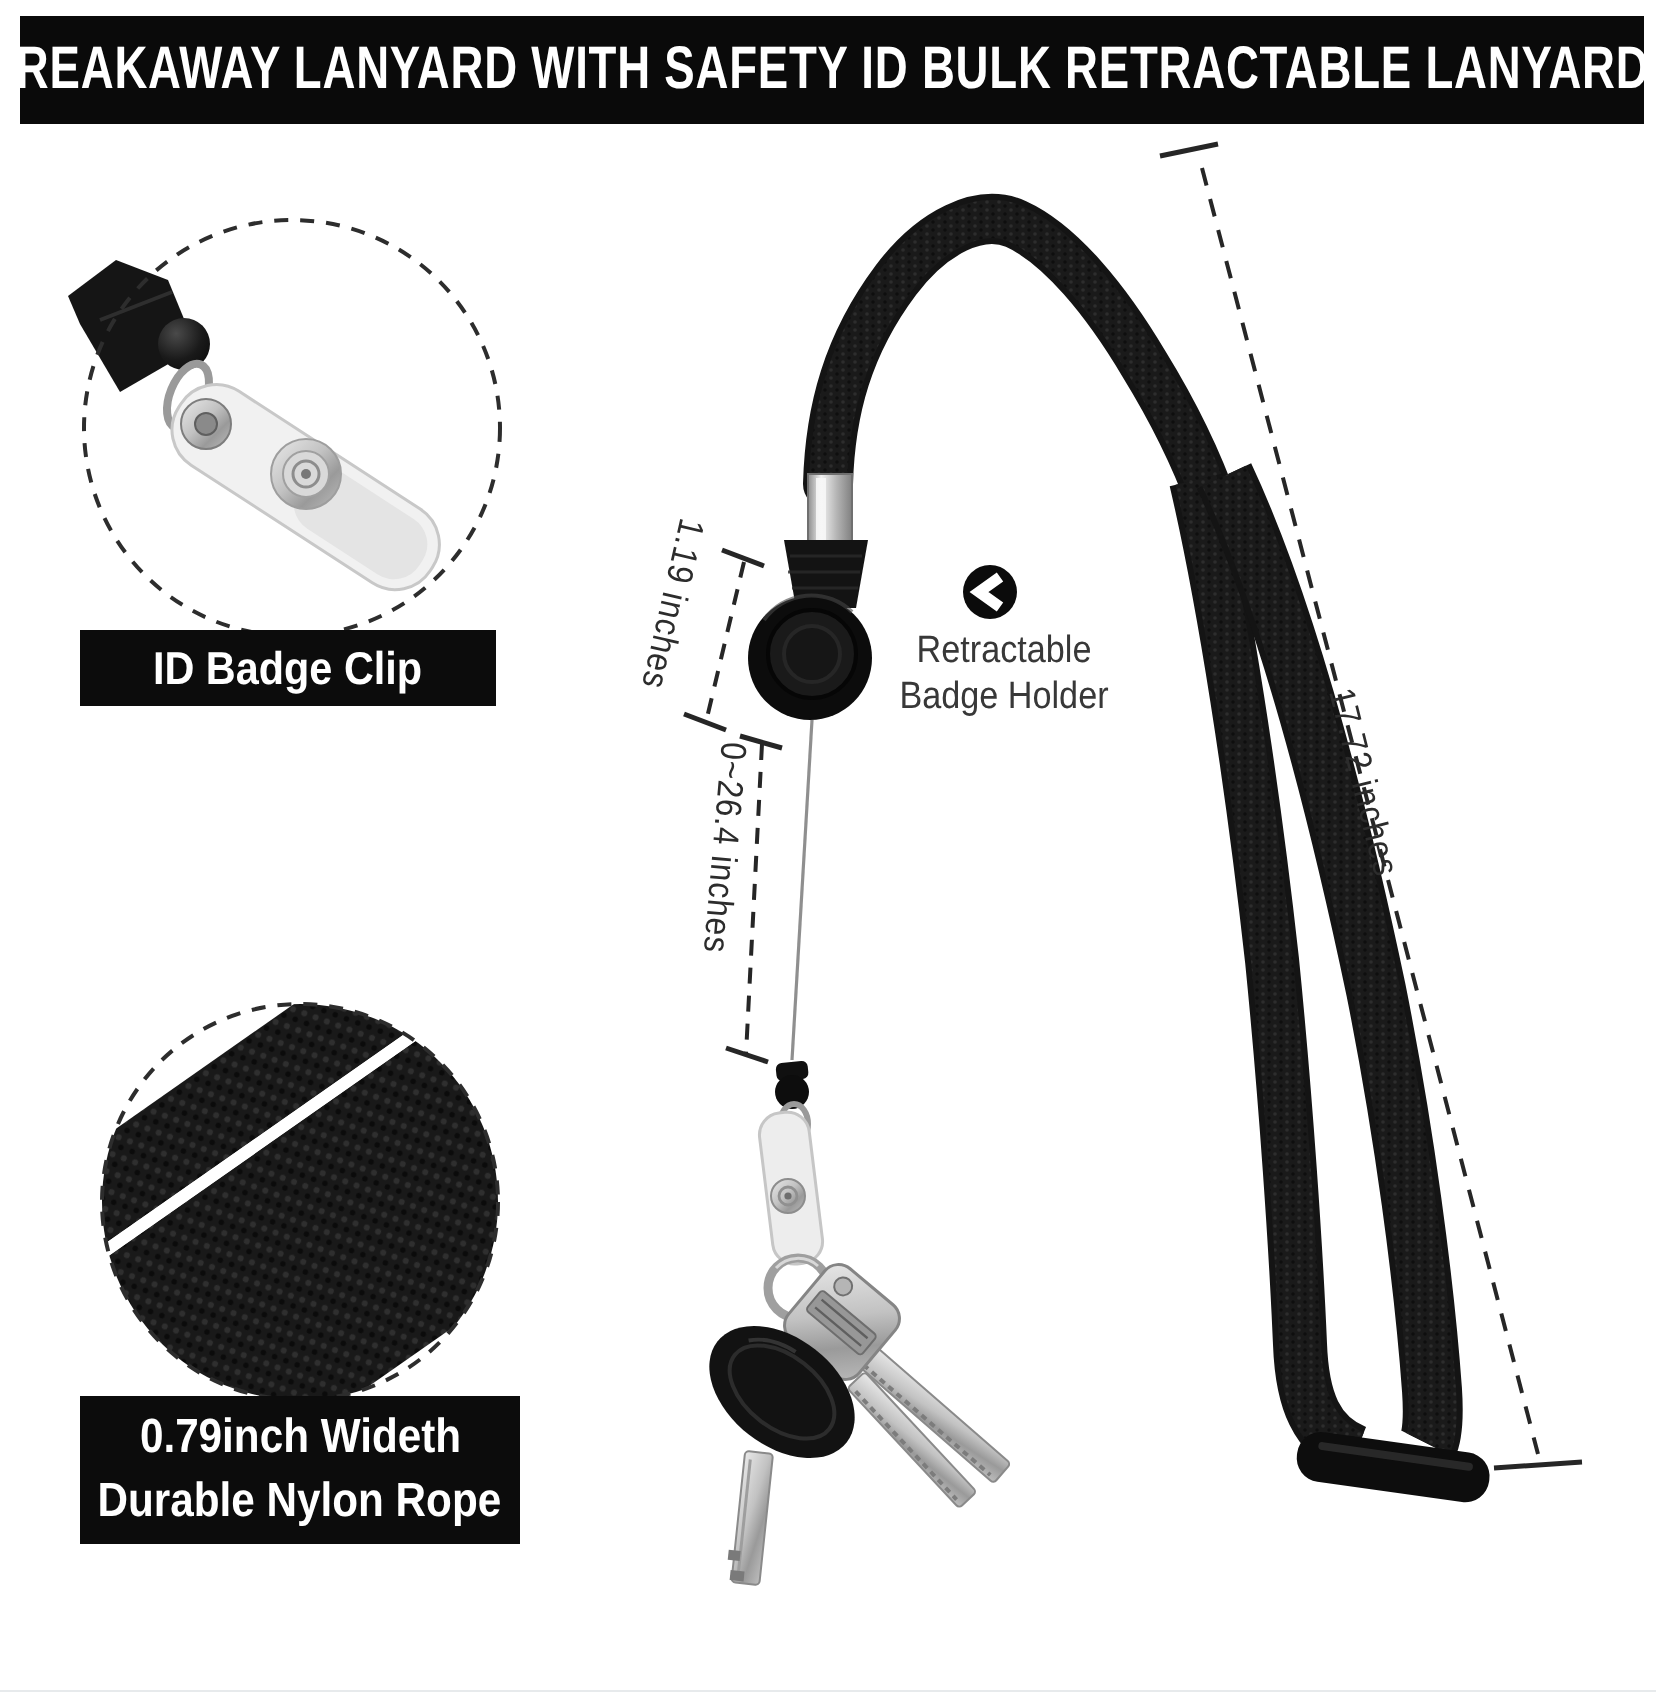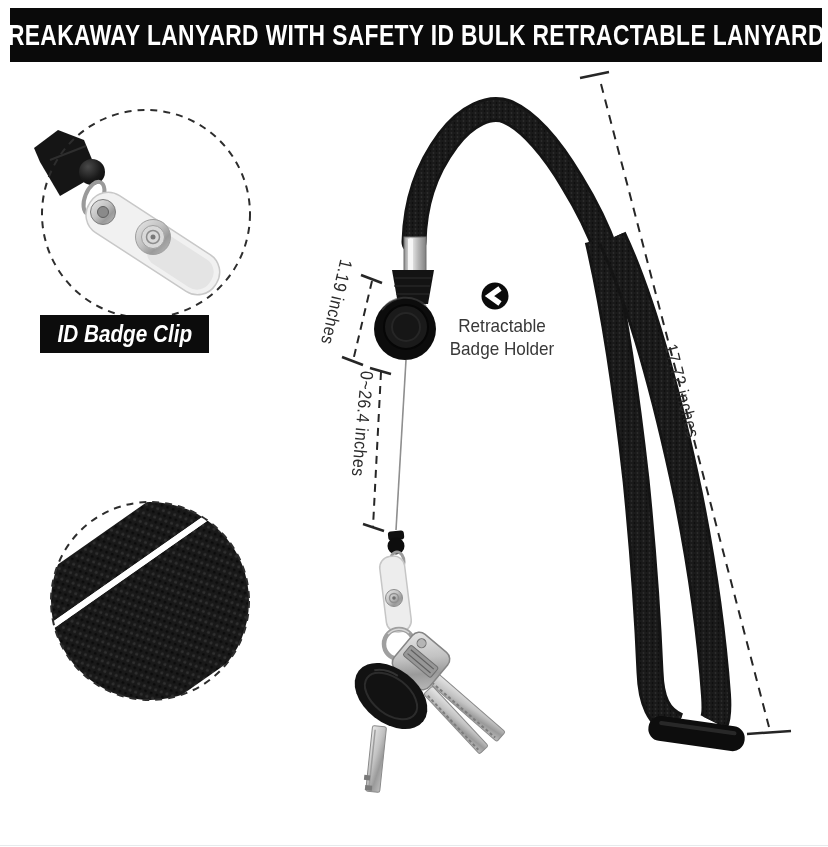--- a/index.html
+++ b/index.html
@@ -13,21 +13,21 @@
   }
   .banner span{
     color:#ffffff;font-weight:700;font-size:30px;letter-spacing:.5px;white-space:nowrap;
     display:inline-block;transform:scaleX(.76);transform-origin:center center;
   }
   .label-bar{
     position:absolute;background:#0c0c0c;color:#fff;display:flex;flex-direction:column;
     align-items:center;justify-content:center;text-align:center;
   }
   .label-bar span{display:inline-block;transform:scaleX(.9);white-space:nowrap;font-weight:700;}
-  .label-top{left:40px;top:315px;width:169px;height:38px;font-size:23px;font-style:italic;}
+  .label-top{left:40px;top:315px;width:208px;height:38px;font-size:23px;}
   .label-bottom{left:40px;top:698px;width:220px;height:74px;font-size:24px;line-height:32px;}
   .label-bottom span{transform:scaleX(.88);}
   .dim-text{
     position:absolute;color:#2c2c2c;font-size:18px;letter-spacing:.6px;white-space:nowrap;
     transform-origin:left top;
   }
   .dim-reel{left:356px;top:262px;transform:rotate(103deg) scaleX(.88);}
   .dim-cord{left:377px;top:372px;transform:rotate(95deg) scaleX(.88);}
   .dim-strap{left:680px;top:342px;transform:rotate(76deg) scaleX(.88);}
   .caption{
@@ -197,20 +197,24 @@
     <g>
       <circle cx="495" cy="296" r="13.5" fill="#0b0b0b"></circle>
       <polyline points="500,288.5 489.5,296 500,303.5" fill="none" stroke="#ffffff" stroke-width="5.5" stroke-linejoin="miter"></polyline>
     </g>
   </svg>
 
   <div class="label-bar label-top">
     <span>ID Badge Clip</span>
   </div>
 
+  <div class="label-bar label-bottom">
+    <span>0.79inch Wideth</span>
+    <span>Durable Nylon Rope</span>
+  </div>
 
   <div class="dim-text dim-reel">1.19 inches</div>
   <div class="dim-text dim-cord">0~26.4 inches</div>
   <div class="dim-text dim-strap">17.72 inches</div>
 
   <div class="caption">
     <div>Retractable</div>
     <div>Badge Holder</div>
   </div>
 

